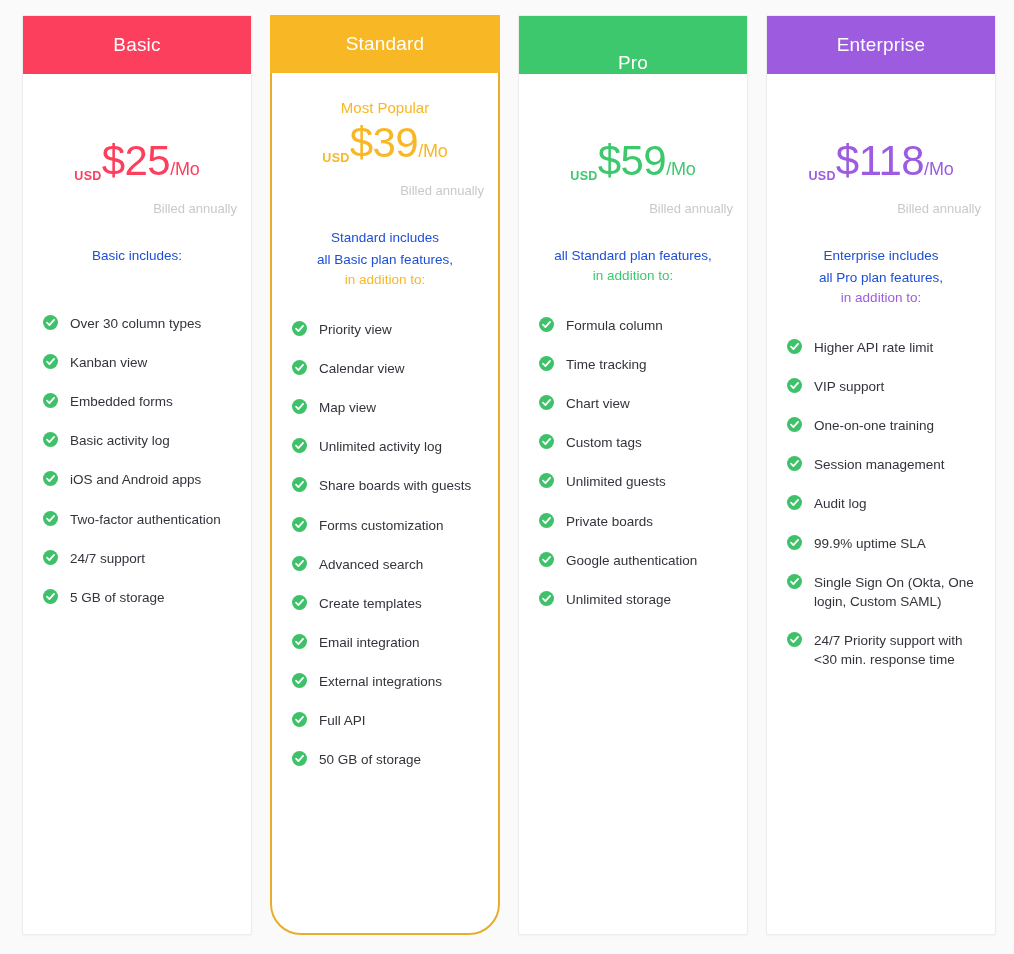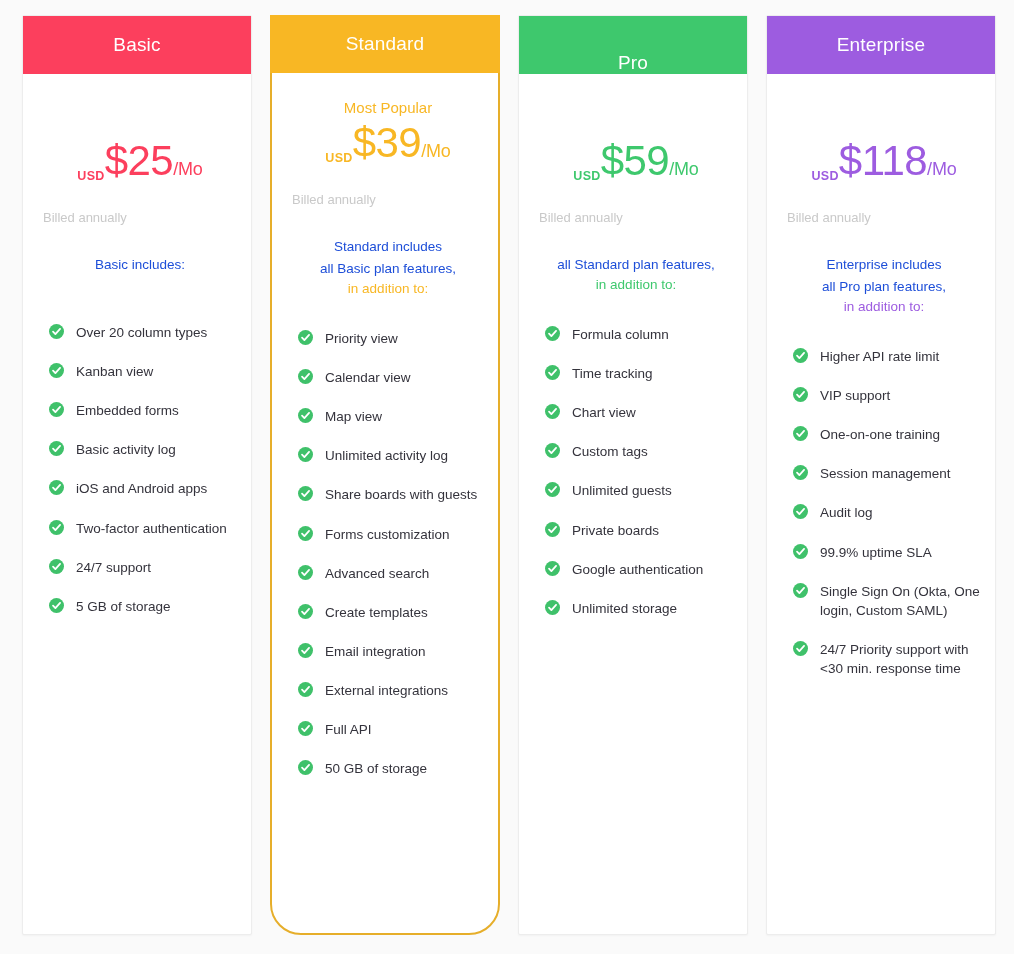--- a/index.html
+++ b/index.html
@@ -54,21 +54,21 @@
 
   .plan-card.featured .plan-header {
     margin: -2px -2px 0 -2px;
   }
 
   
   .plan-body {
     flex: 1;
     display: flex;
     flex-direction: column;
-    padding: 0 14px 18px 20px;
+    padding: 0 14px 18px 14px;
   }
 
   .badge-most-popular {
     text-align: center;
     font-size: 15px;
     margin-top: 26px;
     margin-bottom: 2px;
     height: 19px;
   }
 
@@ -98,24 +98,24 @@
     letter-spacing: -0.5px;
   }
 
   .price-period {
     font-size: 18px;
     font-weight: 400;
     letter-spacing: -0.2px;
   }
 
   .billed-note {
-    text-align: left;
+    text-align: right;
     color: #c9c9c9;
     font-size: 13px;
-    margin-top: 18px;
+    margin-top: 9px;
   }
 
   .includes-block {
     text-align: center;
     margin-top: 29px;
     color: #1d4ed8;
     font-size: 13.5px;
     line-height: 1.62;
   }
 
@@ -174,21 +174,21 @@
         <div class="includes-block">
           <div>Basic includes:</div>
         </div>
         <div class="includes-addition" style="color: rgb(252, 63, 93);">&nbsp;</div>
         <ul class="feature-list" style="margin-top: 31px;">
           <li class="feature-item">
             <span class="check-icon"><svg viewBox="0 0 16 16" width="15" height="15" aria-hidden="true">
                 <circle cx="8" cy="8" r="8" fill="#3fc16a"></circle>
                 <path d="M4.3 8.2 L6.8 10.7 L11.8 5.2" fill="none" stroke="#ffffff" stroke-width="1.9" stroke-linecap="round" stroke-linejoin="round"></path>
               </svg></span>
-            <span class="feature-text">Over 20 column types</span>
+            <span class="feature-text">Over 30 column types</span>
           </li>
           <li class="feature-item">
             <span class="check-icon"><svg viewBox="0 0 16 16" width="15" height="15" aria-hidden="true">
                 <circle cx="8" cy="8" r="8" fill="#3fc16a"></circle>
                 <path d="M4.3 8.2 L6.8 10.7 L11.8 5.2" fill="none" stroke="#ffffff" stroke-width="1.9" stroke-linecap="round" stroke-linejoin="round"></path>
               </svg></span>
             <span class="feature-text">Kanban view</span>
           </li>
           <li class="feature-item">
             <span class="check-icon"><svg viewBox="0 0 16 16" width="15" height="15" aria-hidden="true">

